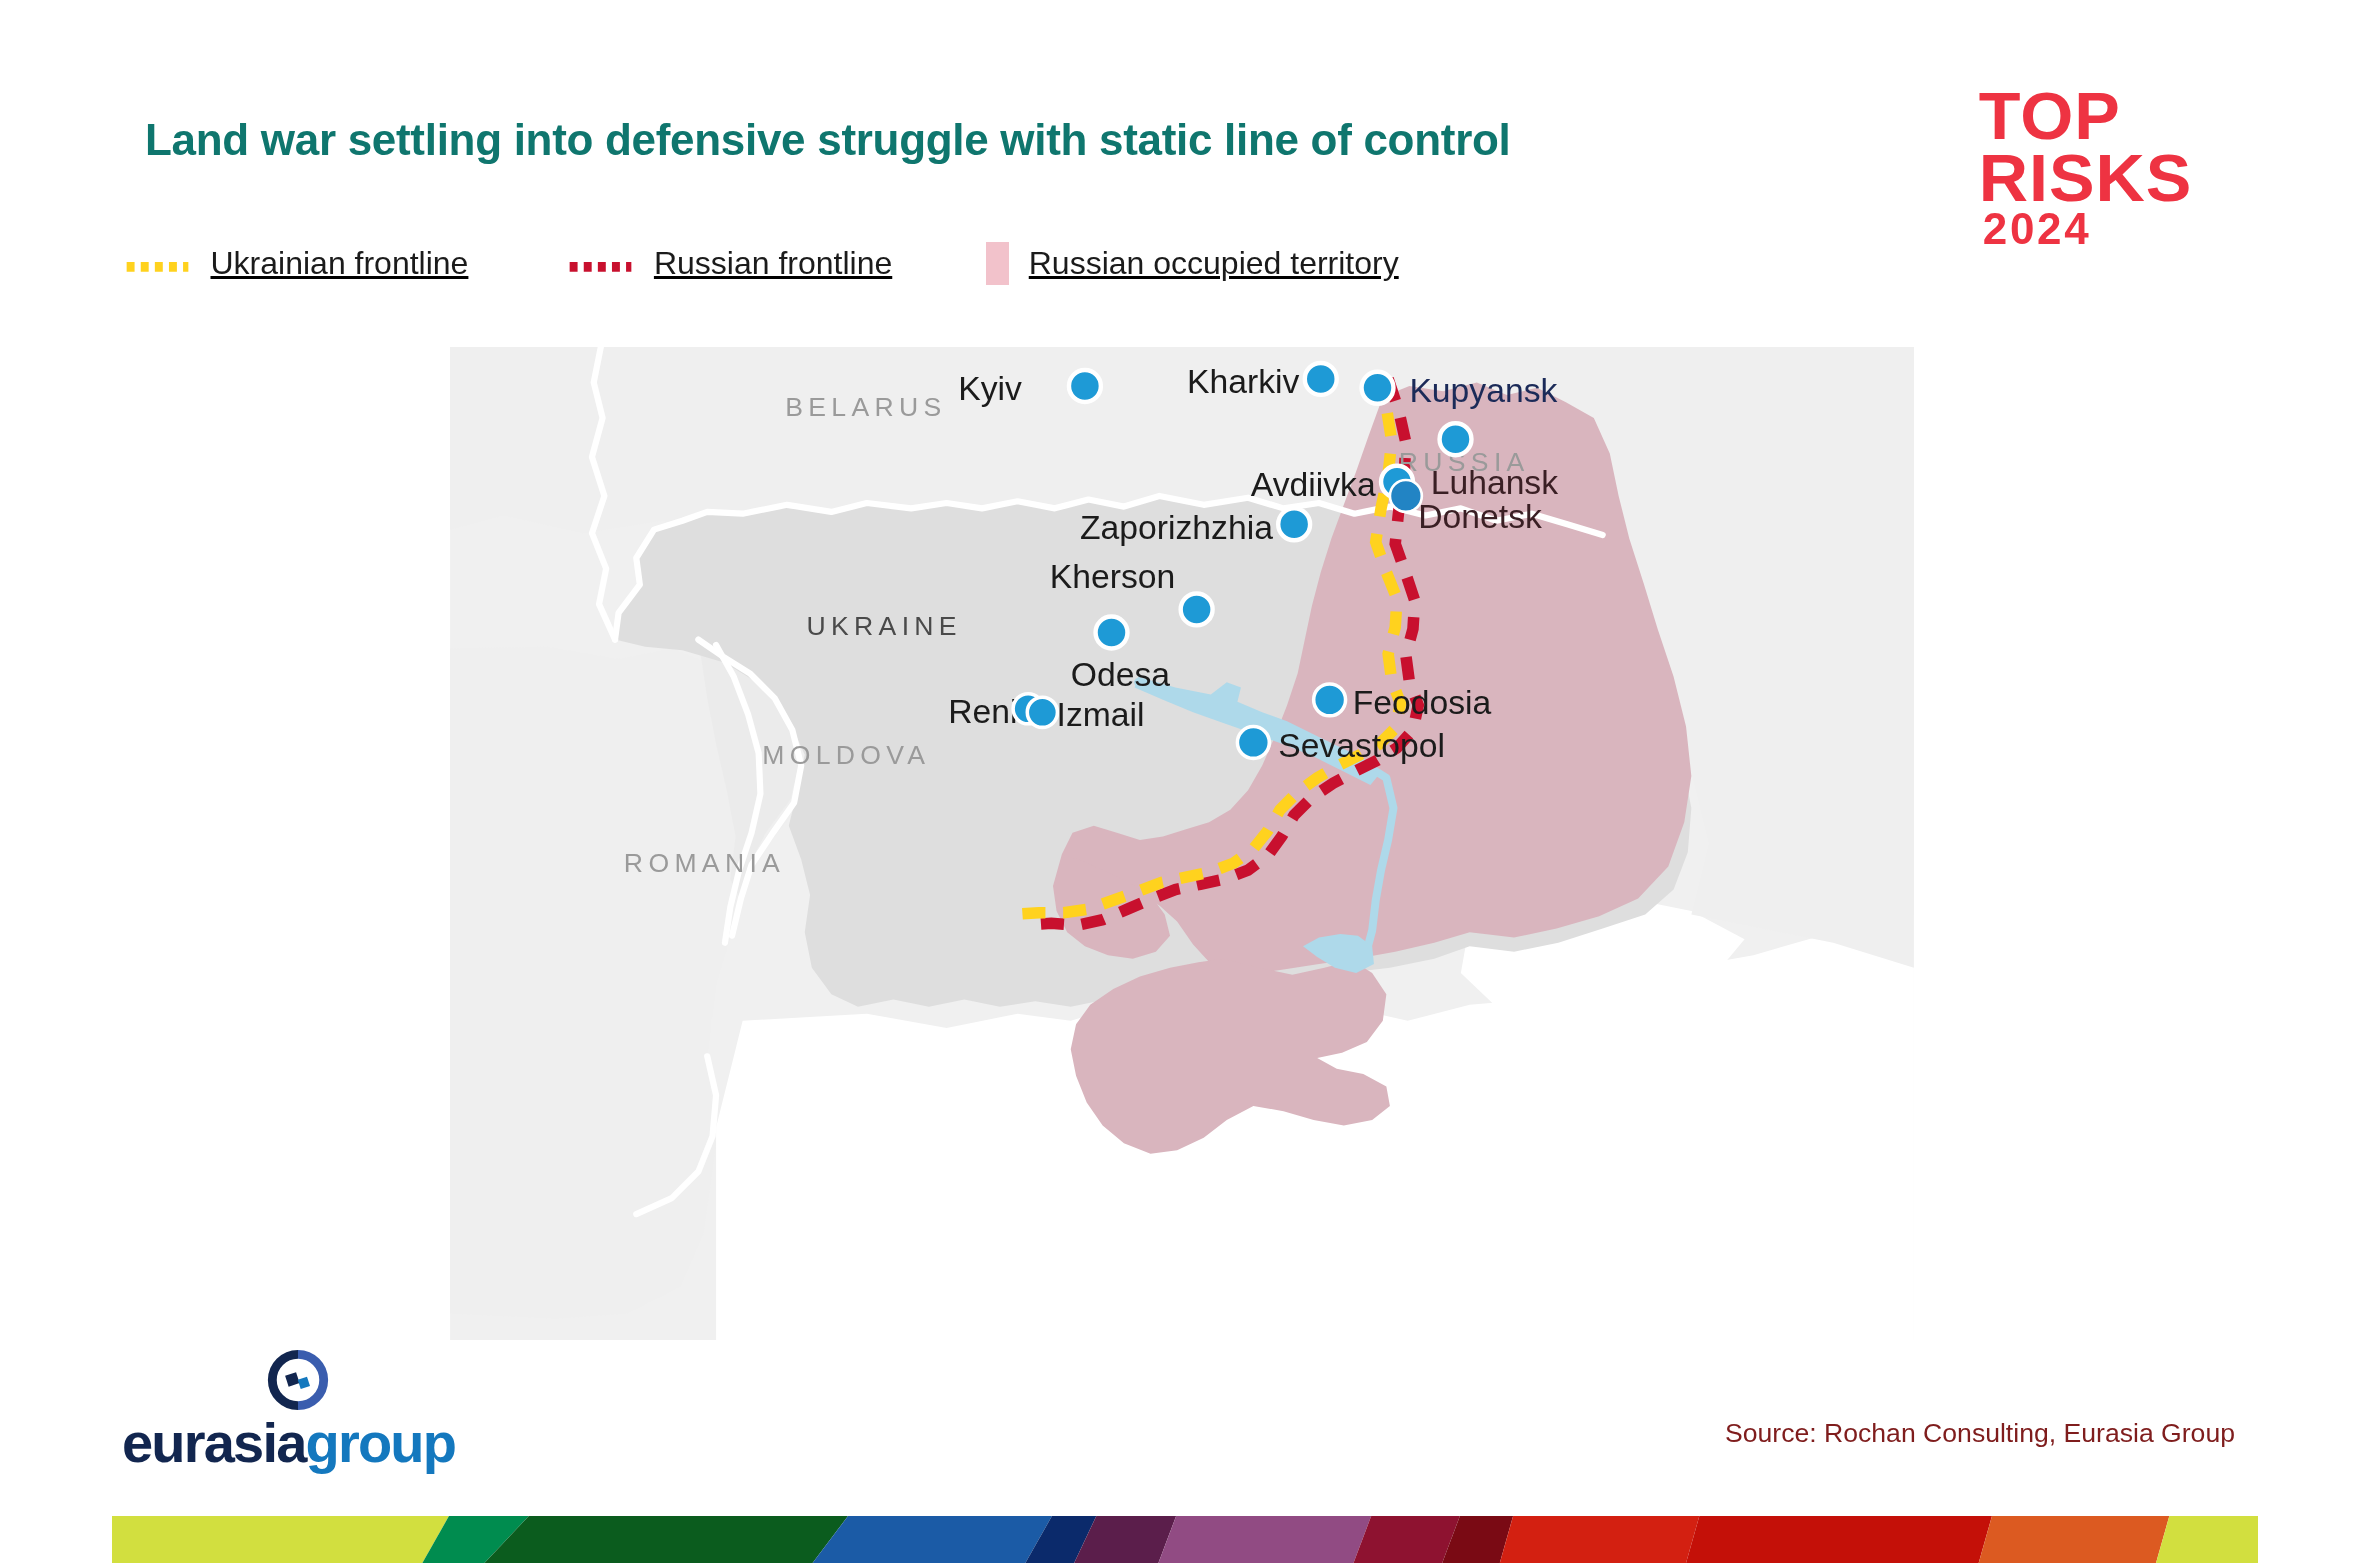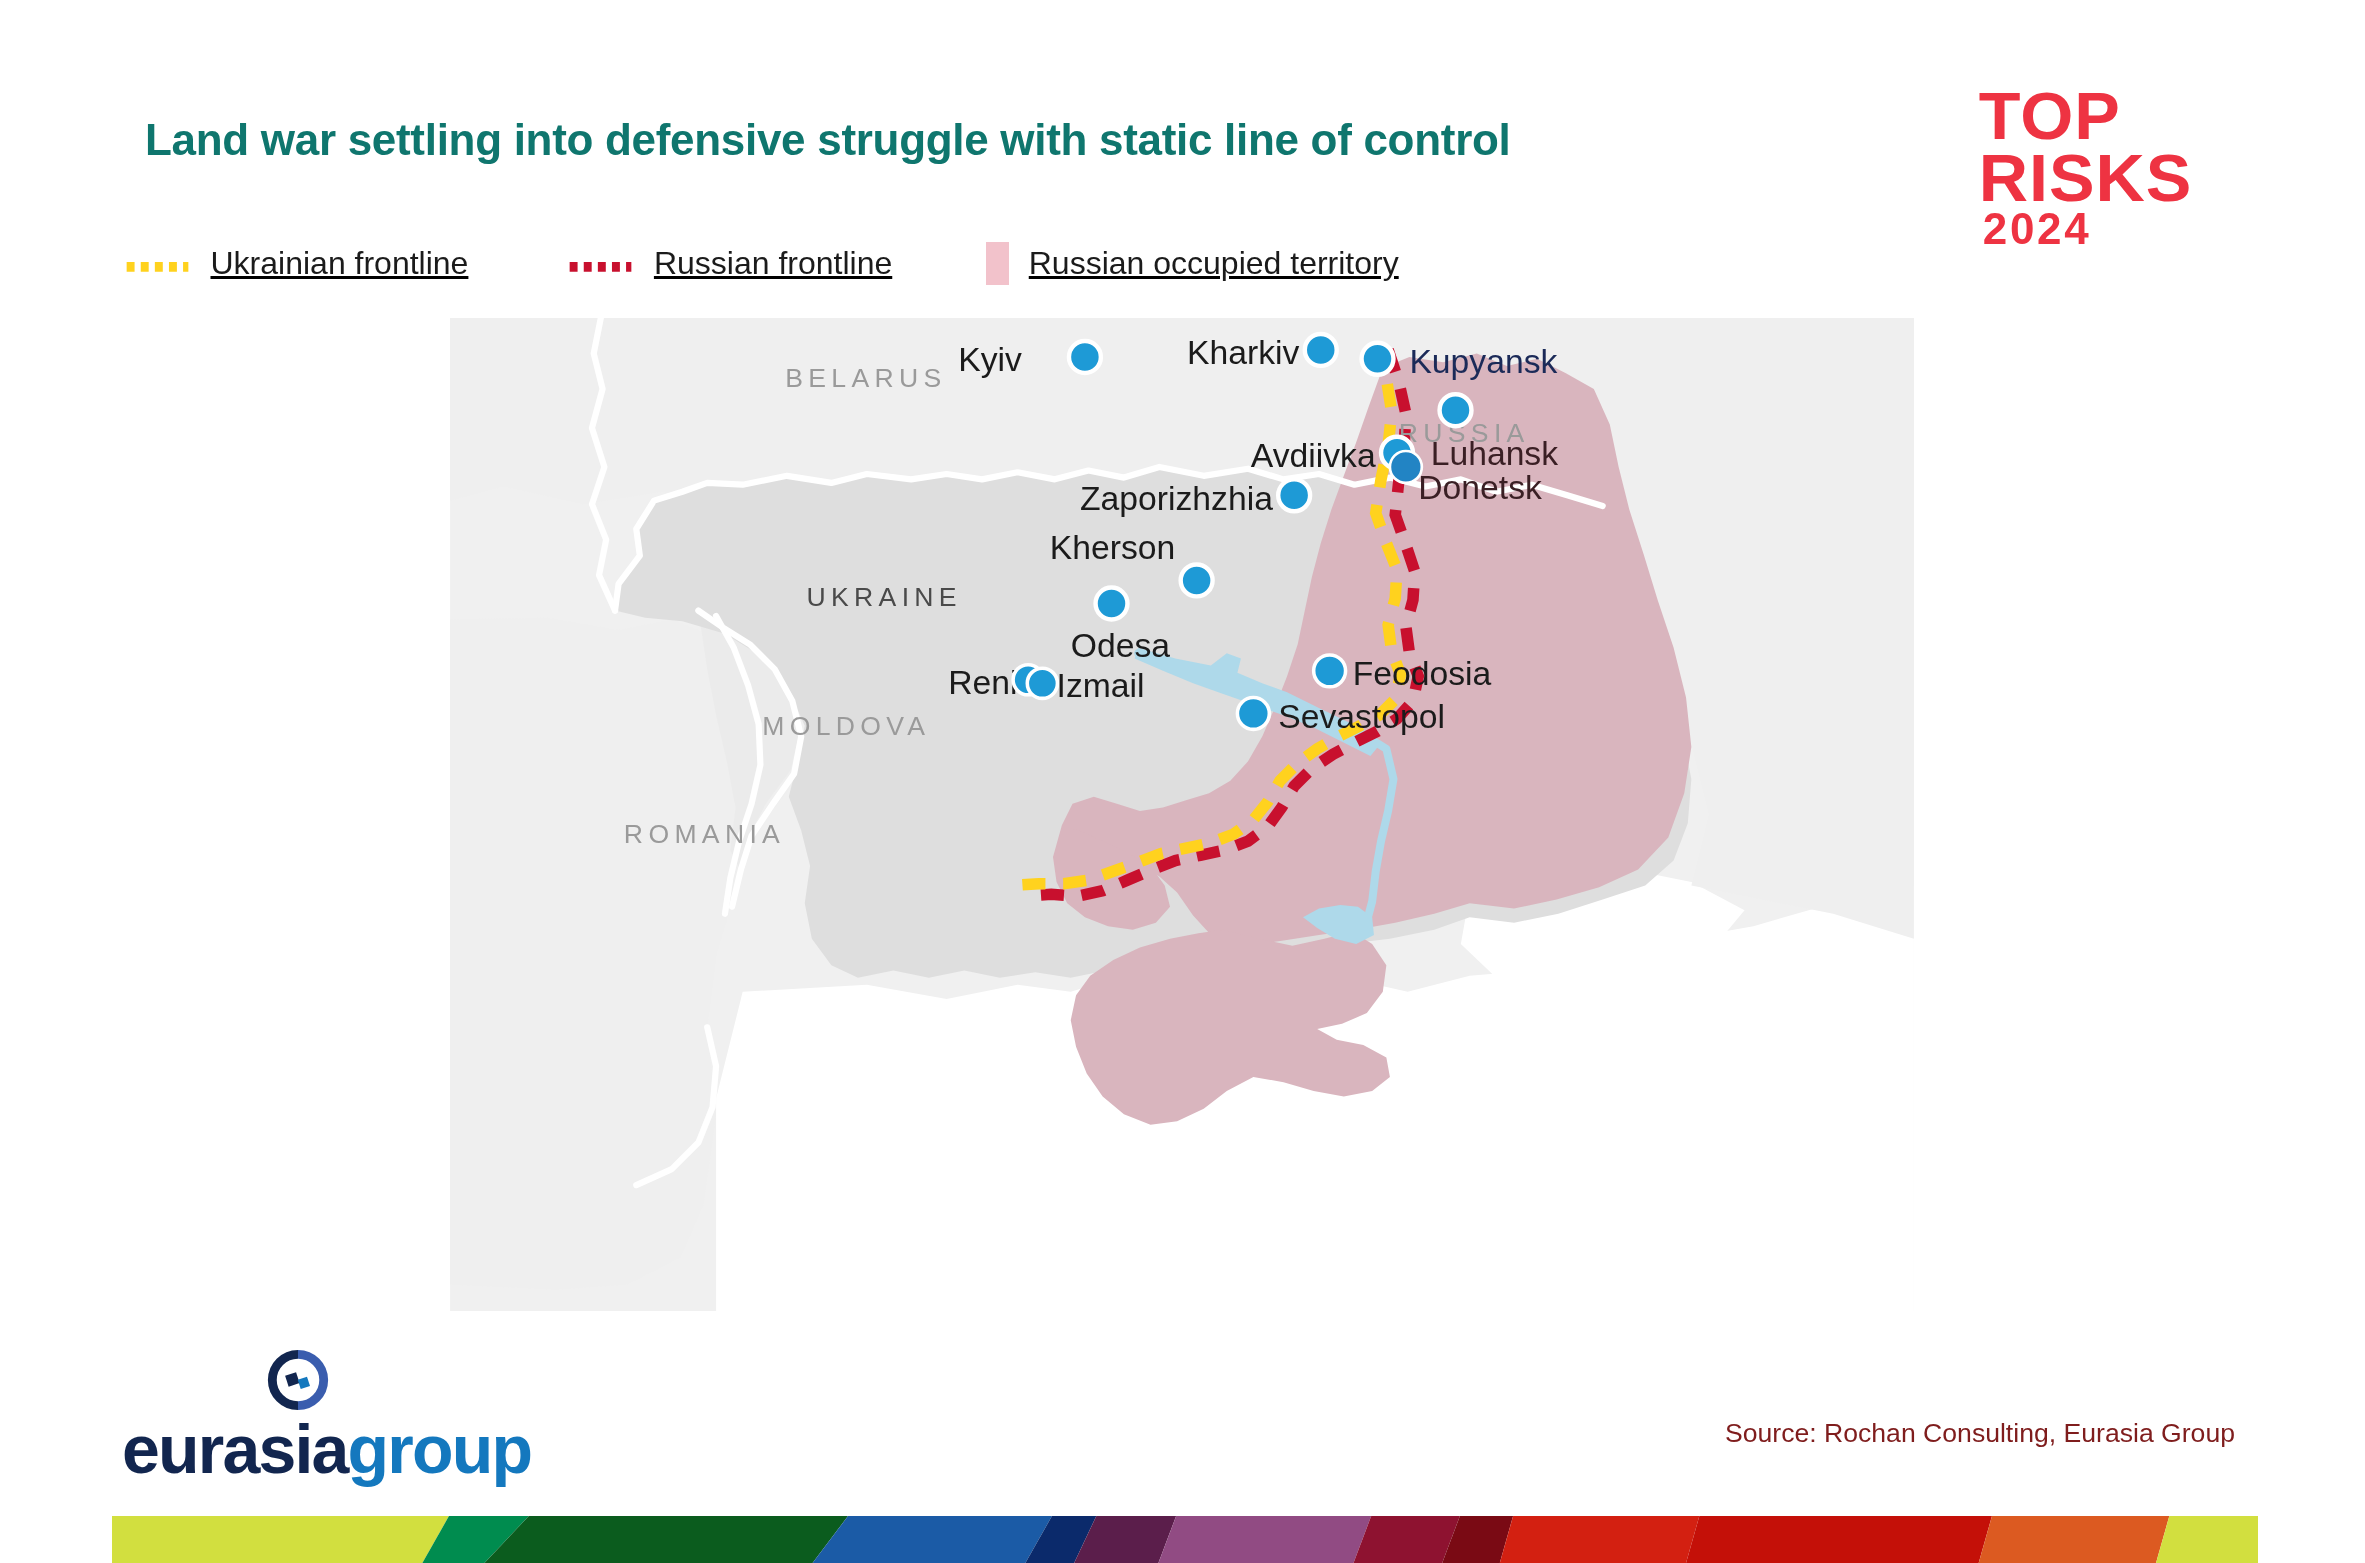--- a/index.html
+++ b/index.html
@@ -77,21 +77,21 @@
   #toprisks .tr-year {
     display: block;
     font-size: 44px;
     letter-spacing: 2.7px;
     margin-top: 1px;
   }
 
   
   #map-wrap {
     position: absolute;
-    left: 450px; top: 318px;
+    left: 450px; top: 347px;
     width: 1464px; height: 993px;
   }
   #map-svg { display: block; width: 1464px; height: 993px; }
 
   .city-dot-label {
     font-family: "Liberation Sans", sans-serif;
     font-size: 38px;
     fill: #1b1b1b;
   }
   .country-label {
@@ -103,21 +103,21 @@
 
   
   #eg-logo {
     position: absolute;
     left: 122px; top: 1349px;
     width: 408px; height: 133px;
   }
   #eg-wordmark {
     position: absolute;
     left: 0; top: 66px;
-    font-size: 68px;
+    font-size: 56px;
     font-weight: 700;
     letter-spacing: -1.8px;
     line-height: 1;
     white-space: nowrap;
     text-align: right;
   }
   .eg-eurasia { color: #12264F; }
   .eg-group   { color: #1478BE; }
   #eg-mark {
     position: absolute;

